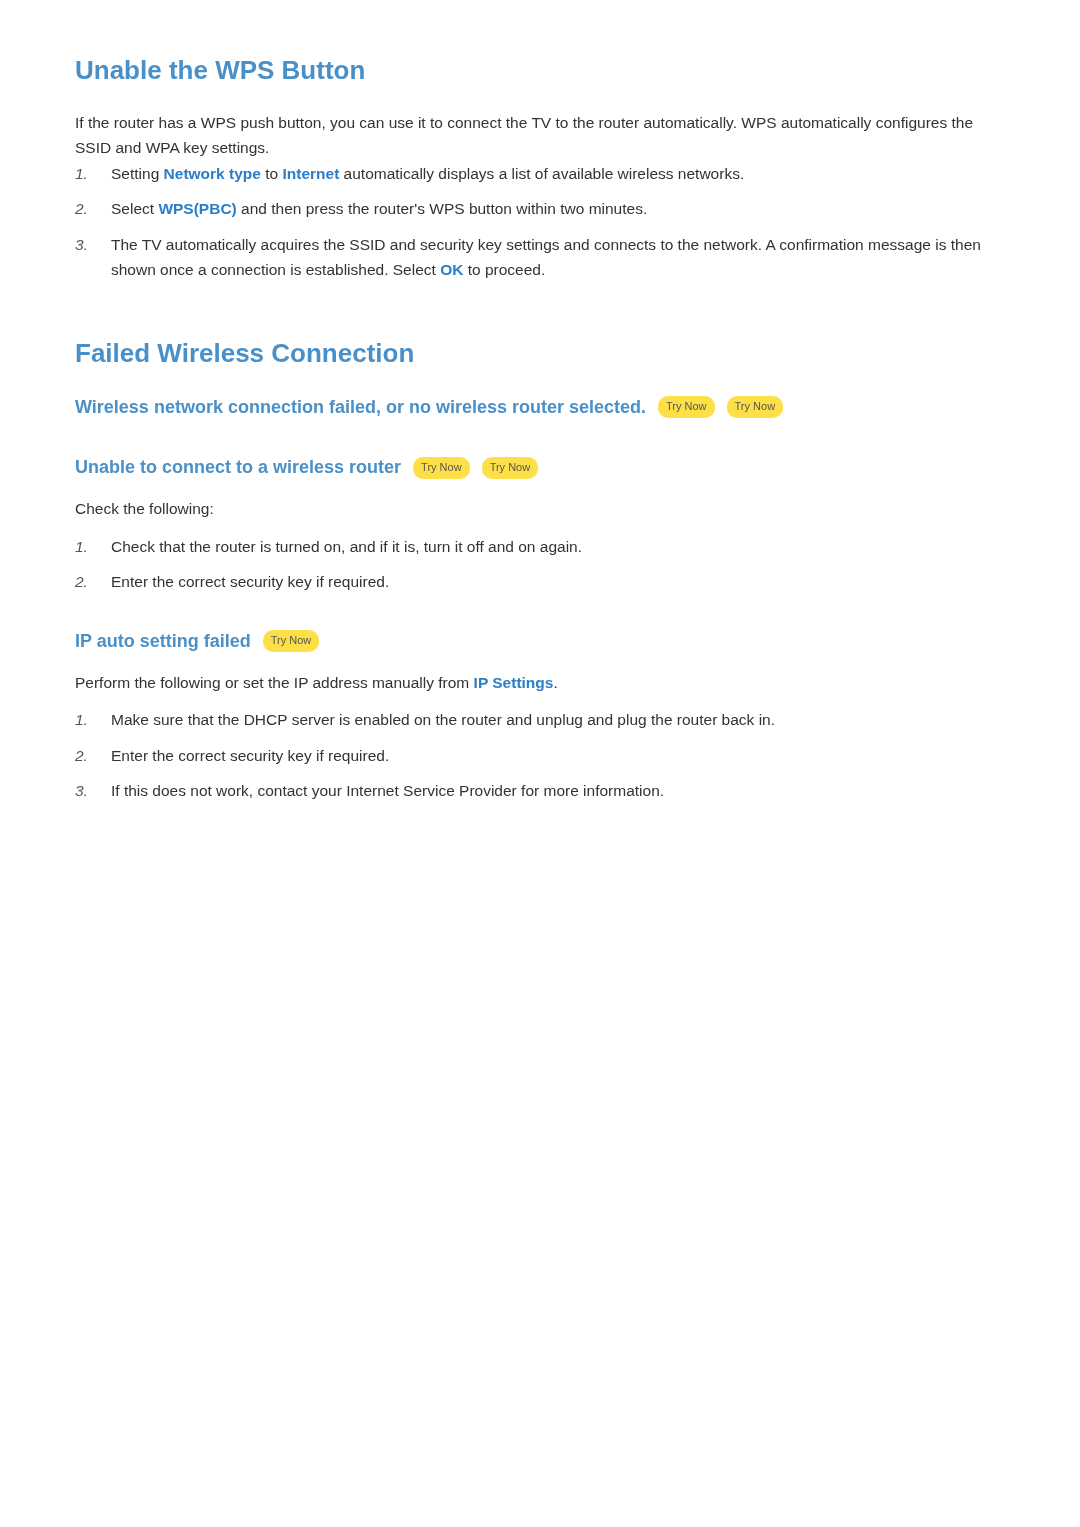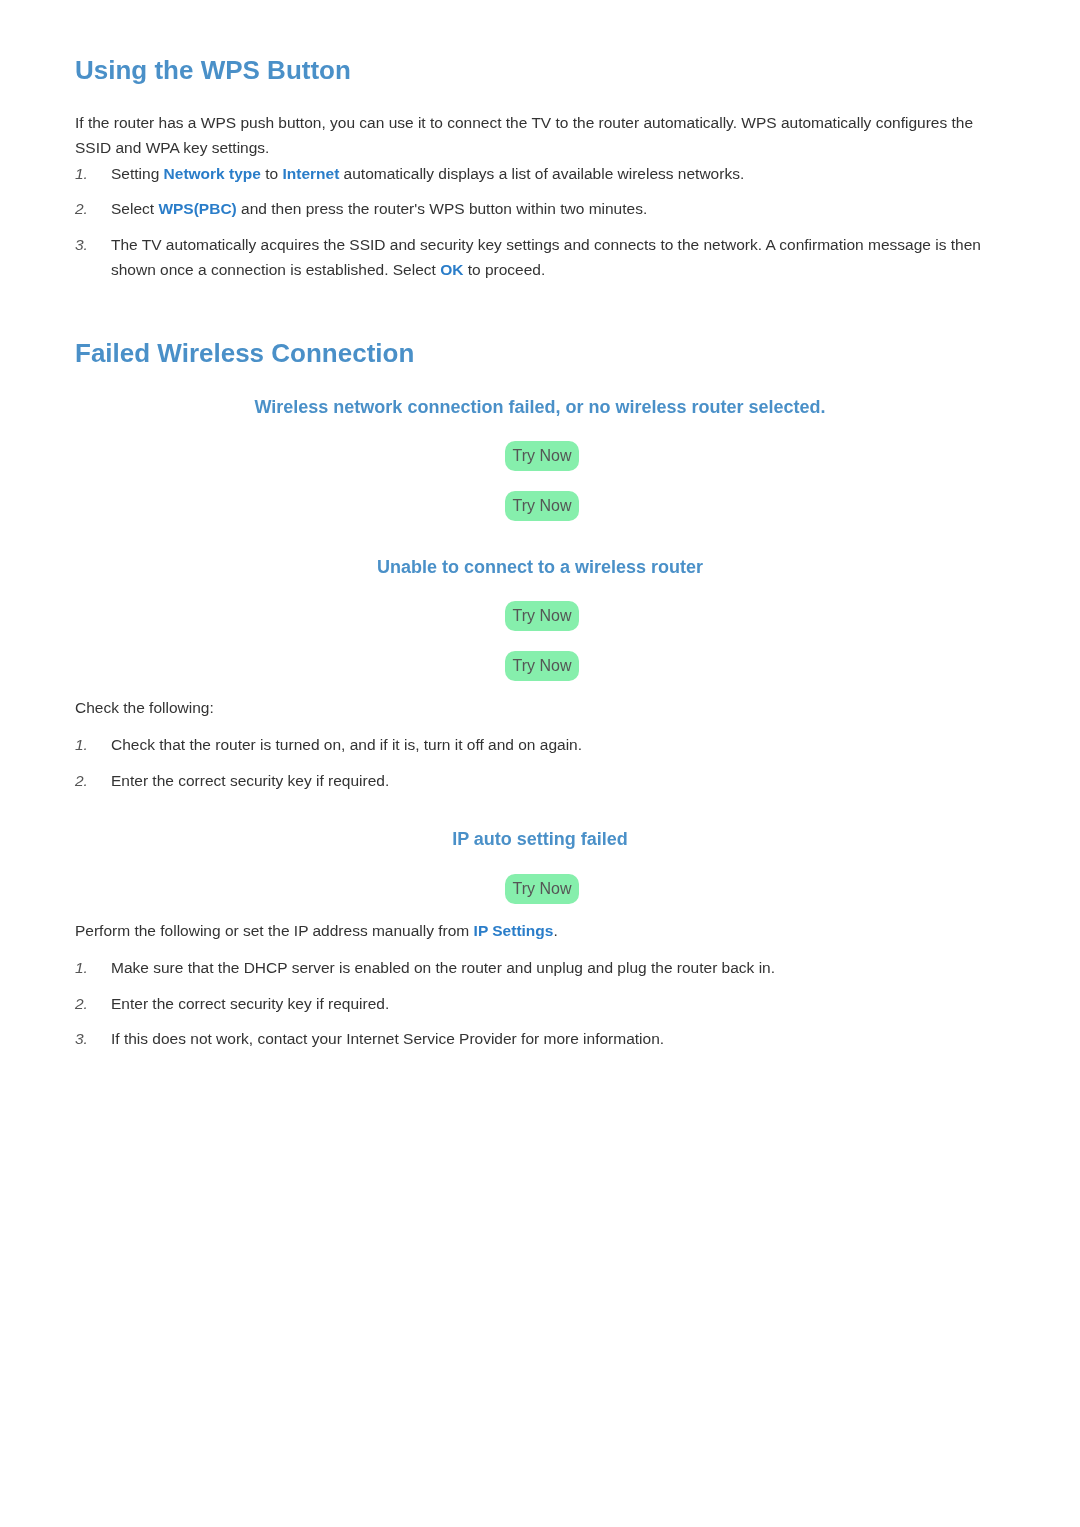--- a/index.html
+++ b/index.html
@@ -72,31 +72,30 @@
       margin-bottom: 32px;
     }
 
     .subsection-title {
       font-size: 18px;
       font-weight: 600;
       color: #4a90c8;
       margin-bottom: 14px;
       display: flex;
       align-items: center;
-      gap: 20px;
-      flex-direction: column;
+      gap: 8px;
     }
 
     .try-now-badge {
       display: inline-flex;
       align-items: center;
       justify-content: center;
-      background: #86efac;
+      background: #fde047;
       color: #555;
-      font-size: 16px;
+      font-size: 11px;
       font-weight: 500;
       font-style: normal;
       border-radius: 10px;
       padding: 2px 8px;
       margin-left: 4px;
       white-space: nowrap;
       text-align: right;
     }
 
     .failed-section {
@@ -111,21 +110,21 @@
     }
 
     .wps-section {
       margin-bottom: 50px;
     }
   </style>
 </head>
 <body>
 
 <div class="wps-section section">
-  <h2 class="section-title">Using the WPS Button</h2>
+  <h2 class="section-title">Unable the WPS Button</h2>
   <p class="section-intro">If the router has a WPS push button, you can use it to connect the TV to the router automatically. WPS automatically configures the SSID and WPA key settings.</p>
   <ol class="ordered-list">
     <li>
       <span class="list-number">1.</span>
       <span class="list-text">
         Setting <span class="link-blue">Network type</span> to <span class="link-blue">Internet</span> automatically displays a list of available wireless networks.
       </span>
     </li>
     <li>
       <span class="list-number">2.</span>

